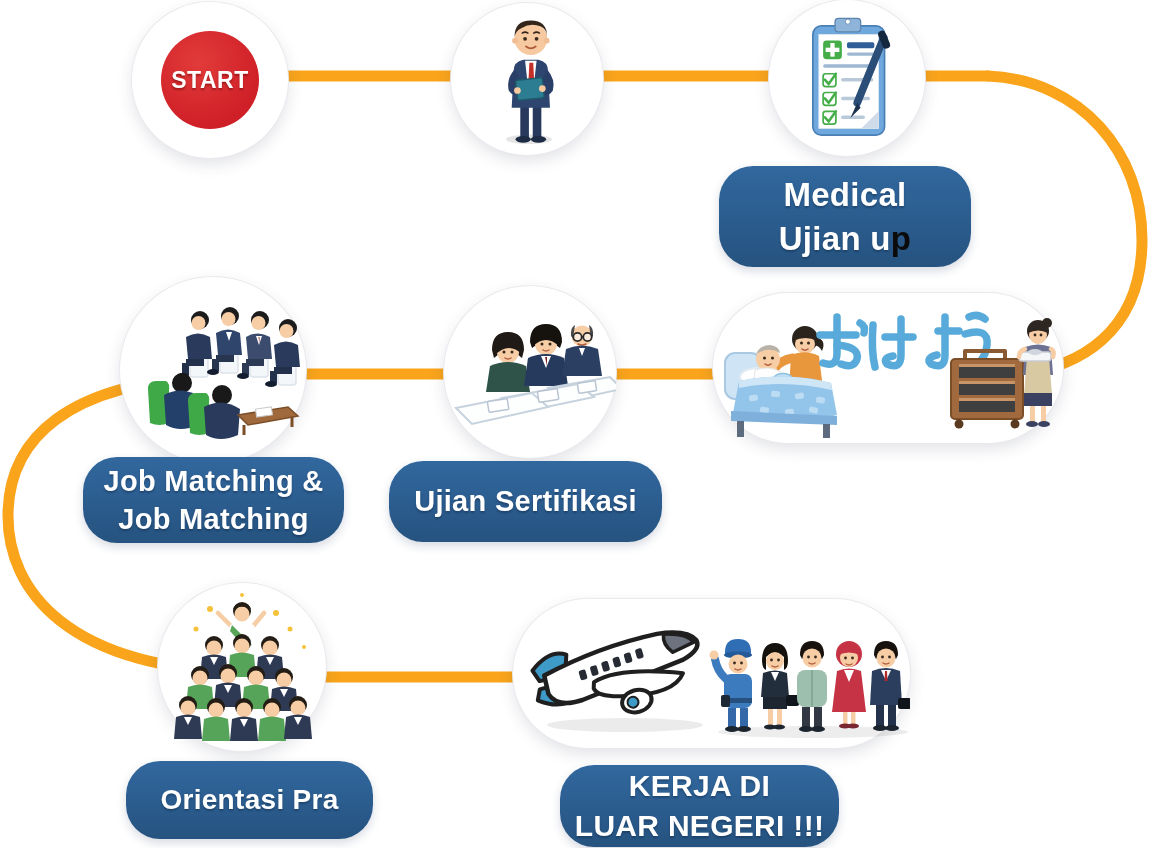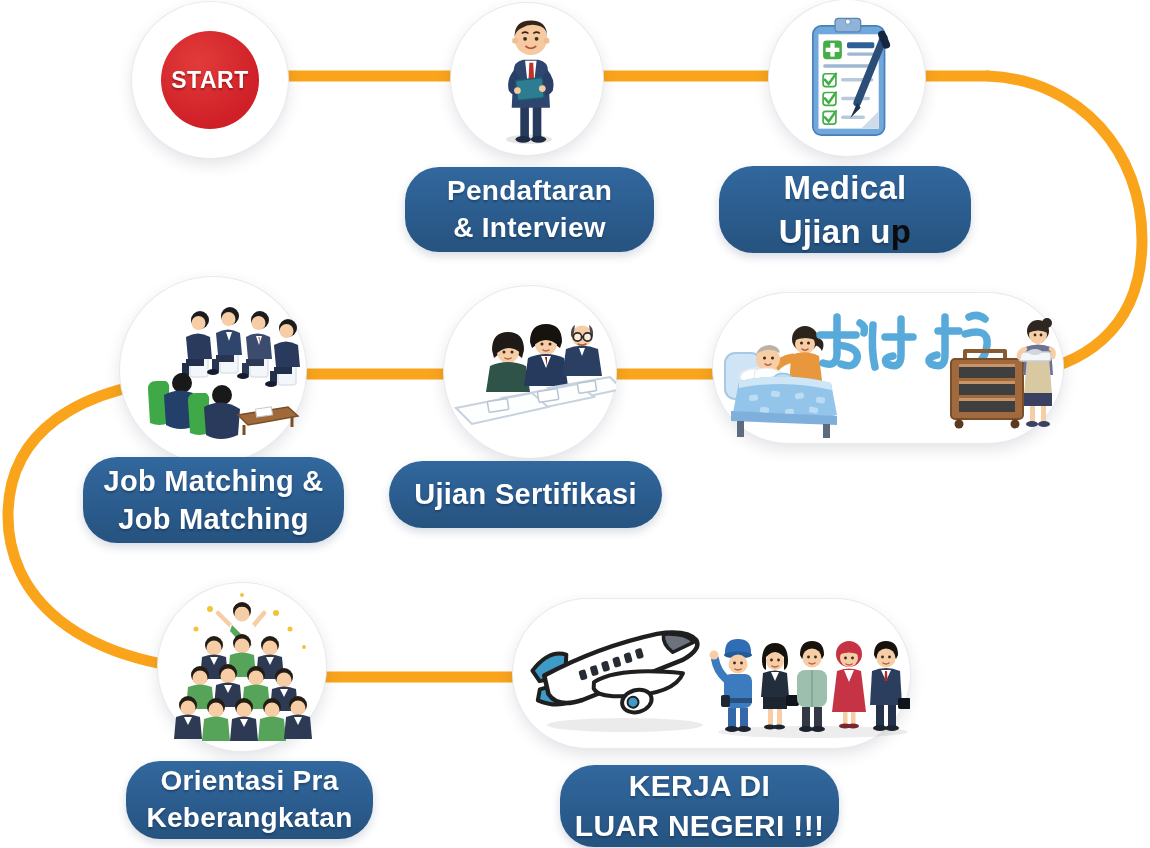--- a/index.html
+++ b/index.html
@@ -115,26 +115,22 @@
         <rect x="53" y="119" width="28" height="4" rx="2" fill="#b9c9da"></rect>
       </g>
       <g>
         <path d="M103 28 L72 104" stroke="#2b4e79" stroke-width="9" stroke-linecap="round"></path>
         <path d="M72 104 L64 122 L76 110 Z" fill="#1d3350"></path>
         <path d="M101 24 L106 36" stroke="#15273f" stroke-width="9" stroke-linecap="round"></path>
       </g>
     </svg>
   </div>
 
-  <div class="badge fs28" style="left:405px;top:167px;width:249px;height:85px;">
-    <span class="ln">Pendaftaran</span>
-    <span class="ln">&amp; Interview</span>
-  </div>
-
-  <div class="badge fs33" style="left:719px;top:166px;width:252px;height:87px;">
+
+  <div class="badge fs33" style="left:719px;top:166px;width:252px;height:101px;">
     <span class="ln">Medical</span>
     <span class="ln"><span>Ujian u</span><span class="artifact-p">p</span></span>
   </div>
 
   <div class="node pill" style="left:713px;top:293px;width:350px;height:150px;">
     <svg class="illus" width="350" height="150" viewBox="0 0 350 150">
 
       <g>
         <path d="M102 44 Q114 46 109 58 Q105 51 99 53 Z" fill="#2b241d"></path>
         <circle cx="92" cy="46" r="13" fill="#2b241d"></circle>
@@ -318,21 +314,21 @@
 
       <g>
         <path d="M118 138 L168 130 L178 139 L128 148 Z" fill="#A0693C" stroke="#7c4e28" stroke-width="1.5"></path>
         <rect x="136" y="131" width="16" height="8" fill="#ffffff" stroke="#c9c9c9" transform="rotate(-8 144 135)"></rect>
         <path d="M124 148 V158 M172 140 V150" stroke="#7c4e28" stroke-width="3"></path>
       </g>
     </svg>
   </div>
 
 
-  <div class="badge fs29" style="left:389px;top:461px;width:273px;height:67px;">
+  <div class="badge fs29" style="left:389px;top:461px;width:273px;height:81px;">
     <span class="ln">Ujian Sertifikasi</span>
   </div>
 
   <div class="badge fs29" style="left:83px;top:457px;width:261px;height:86px;">
     <span class="ln">Job Matching &amp;</span>
     <span class="ln">Job Matching</span>
   </div>
 
   <div class="node circle" style="left:158px;top:583px;width:168px;height:168px;">
     <svg class="illus" width="168" height="168" viewBox="0 0 168 168">
@@ -506,21 +502,20 @@
           <ellipse cx="367" cy="129" rx="7" ry="3" fill="#1c2430"></ellipse>
             <ellipse cx="379" cy="129" rx="7" ry="3" fill="#1c2430"></ellipse>
           <rect x="385" y="99" width="13" height="11" rx="2" fill="#10151c"></rect>
         </g>
       </g>
     </svg>
   </div>
 
   <div class="badge fs28" style="left:126px;top:761px;width:247px;height:78px;">
     <span class="ln">Orientasi Pra</span>
-    <span class="ln">Keberangkatan</span>
   </div>
 
   <div class="badge fs30" style="left:560px;top:765px;width:279px;height:82px;">
     <span class="ln">KERJA DI</span>
     <span class="ln">LUAR NEGERI !!!</span>
   </div>
 
 </div>
 
 </body></html>

